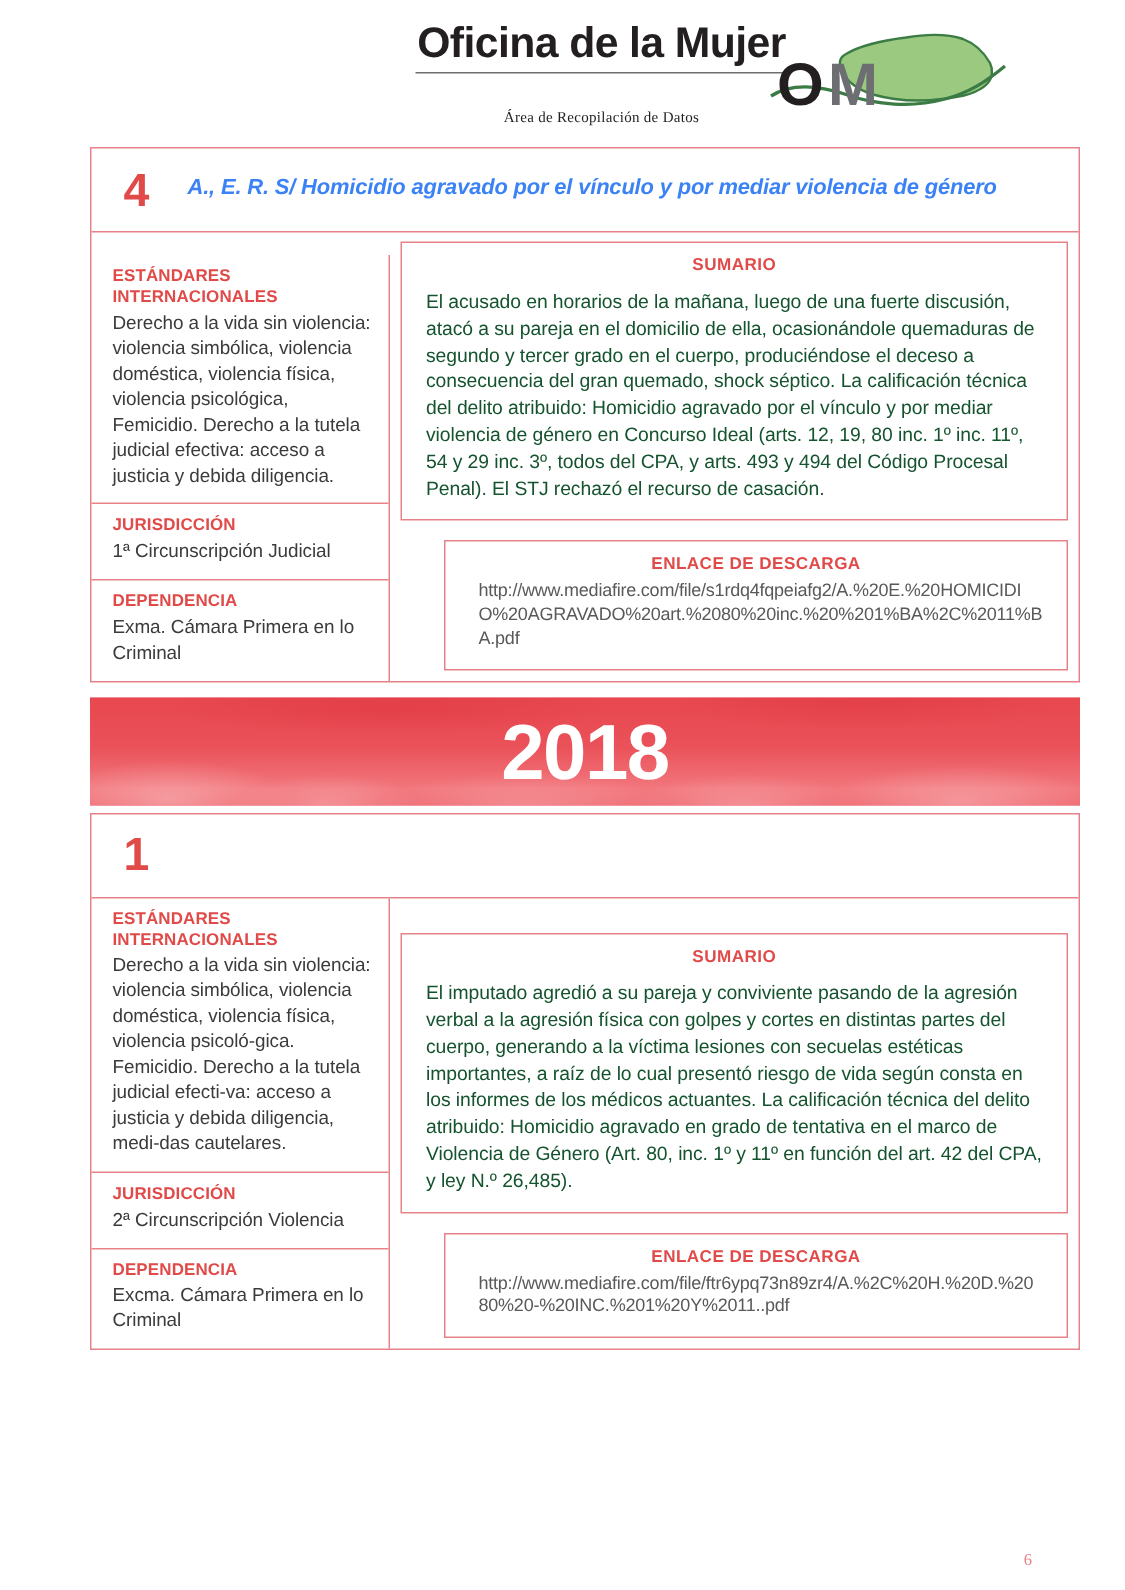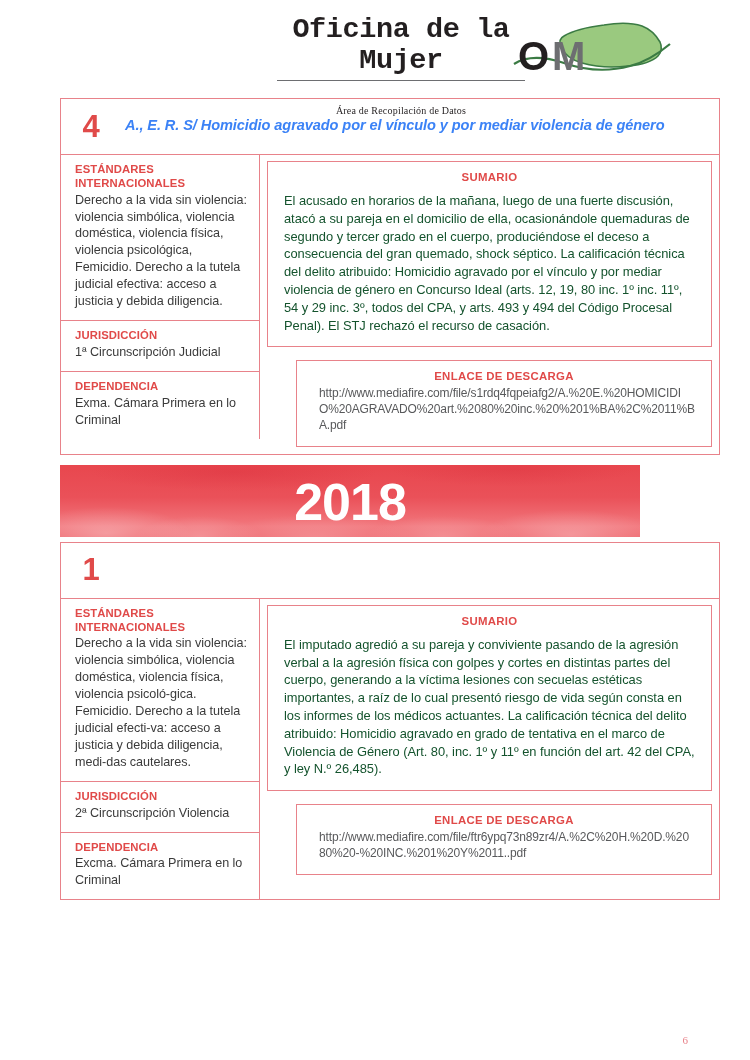--- a/index.html
+++ b/index.html
@@ -26,21 +26,21 @@
     text-align: center;
     width: 300px;
     margin-left: 52px;
   }
   .header-title {
     font-size: 28.5px;
     font-weight: bold;
     color: #231f20;
     letter-spacing: -0.4px;
     line-height: 1.1;
-    font-family: Liberation Mono, monospace;
+    font-family: Liberation Sans, sans-serif;
   }
   .header-rule {
     height: 1px;
     background: #6d6e71;
     margin: 3px auto 3px auto;
     width: 248px;
   }
   .header-sub {
     font-size: 10px;
     color: #231f20;
@@ -89,21 +89,21 @@
     font-size: 14.6px;
     font-weight: bold;
     font-style: italic;
     color: #3b82f6;
     line-height: 1.17;
     letter-spacing: -0.1px;
   }
 
   .case-body {
     display: flex;
-    align-items: flex-start;
+    align-items: flex-end;
   }
   .col-left {
     width: 199px;
     flex: 0 0 199px;
     border-right: 1.2px solid #e8828a;
     display: flex;
     flex-direction: column;
   }
   .col-right {
     flex: 1;
@@ -163,21 +163,21 @@
     line-height: 1.32;
     font-size: 12px;
     word-break: break-all;
     padding-left: 6px;
   }
   .rbox-label.link-label { margin-bottom: 4px; }
 
   
   .year-banner {
     margin: 10px 60px 0 60px;
-    width: 580px;
+    width: 660px;
     height: 72px;
     position: relative;
     overflow: hidden;
     display: flex;
     align-items: center;
     justify-content: center;
     background: #e8494f;
   }
   .year-banner .tex {
     position: absolute;

